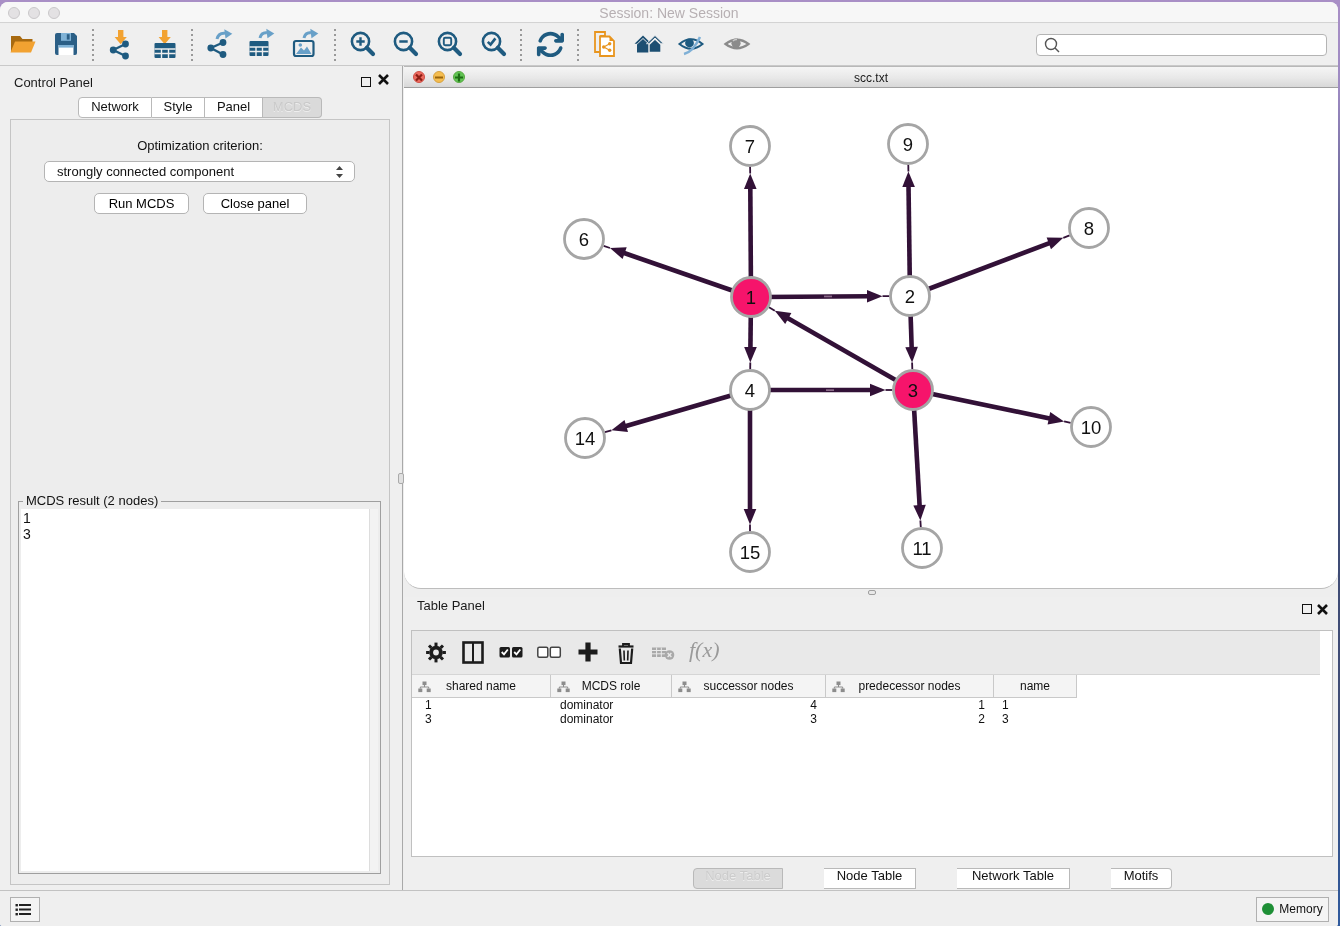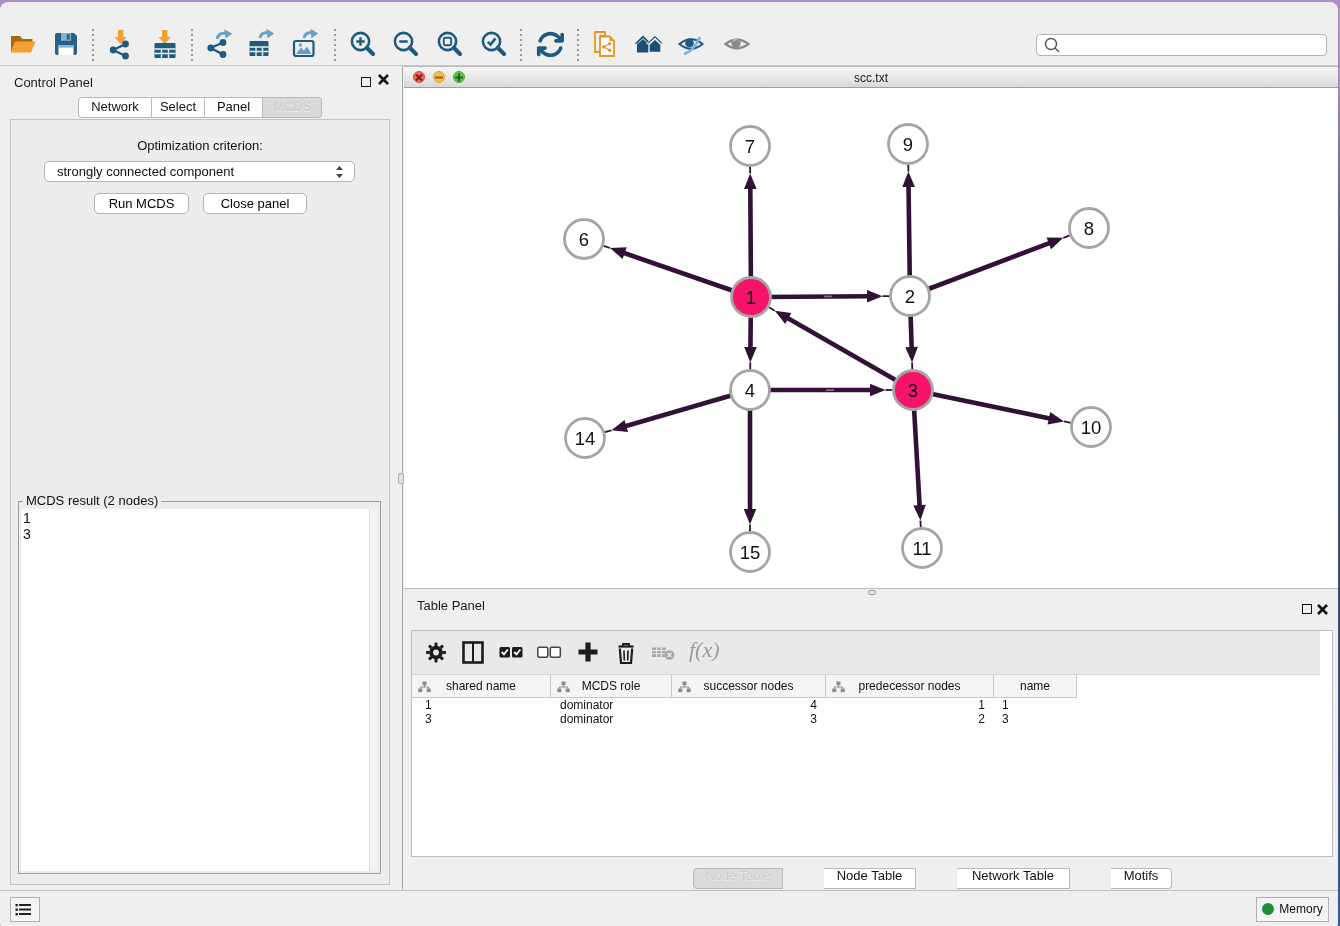--- a/index.html
+++ b/index.html
@@ -55,21 +55,21 @@
 .fieldset { position:absolute; left:7px; right:8px; top:381px; bottom:10px;
   border:1px solid #9f9f9f; }
 .fs-legend { position:absolute; top:-9px; left:4px; background:#ededed;
   padding:0 3px; font-size:13px; color:#111; }
 .fs-text { position:absolute; left:2px; top:7px; right:2px; bottom:2px;
   background:#fff; font-size:14px; color:#111; padding:2px 0 0 2px; line-height:15.5px; }
 .fs-scroll { position:absolute; right:0; top:0; width:9px; bottom:0;
   background:#f3f3f3; border-left:1px solid #ddd; }
 
 .netwin { position:absolute; left:404px; top:64px; width:934px; height:523px;
-  background:#fff; border-bottom:1px solid #bdbdbd; }
+  background:#fff; border-bottom:1px solid #bdbdbd;border-radius:17px; }
 .net-titlebar { position:absolute; left:0; top:0; right:0; height:22px;
   background:linear-gradient(180deg,#f5f5f5 0%,#e8e8e8 55%,#d8d8d8 100%);
   border-top:1px solid #b8b8b8; border-bottom:1px solid #9f9f9f; }
 .net-title { position:absolute; left:0; right:0; top:4px; text-align:center;
   font-size:12px; color:#1a1a1a; }
 .lamp { position:absolute; top:4px; width:12px; height:12px; border-radius:50%; }
 
 .tpanel { position:absolute; left:404px; top:595px; right:0; bottom:36px;
   background:#efefef;padding-left:39px; }
 .tp-title { position:absolute; left:13px; top:1px; font-size:13px; color:#1a1a1a; }
@@ -94,20 +94,26 @@
 .sb-btn { position:absolute; left:10px; top:6px; width:30px; height:25px;
   background:#f4f4f4; border:1px solid #b0b0b0; }
 .mem-btn { position:absolute; right:9px; top:6px; width:73px; height:25px;
   background:#f4f4f4; border:1px solid #b0b0b0; font-size:12px; color:#111;
   line-height:23px; text-align:center; }
 </style>
 </head>
 <body>
 <div class="window">
 
+  <div class="titlebar">
+    <div class="tl" style="left:8px;"></div>
+    <div class="tl" style="left:28px;"></div>
+    <div class="tl" style="left:48px;"></div>
+    <div class="title-text">Session: New Session</div>
+  </div>
 
   <div class="toolbar" id="toolbar">
       <svg width="1340" height="42" style="position:absolute;left:0;top:0;">
         <g transform="translate(8,6)">
 <path d="M3,6 h9 l2.5,3 h10 v4 h-21.5 z" fill="#a86a10"></path>
 <path d="M3,6 v16 h2 l4,-11 h-4 v-3 z" fill="#a86a10"></path>
 <path d="M2.5,22.5 L7,11.5 H27.5 L23,22.5 Z" fill="#f2a231"></path>
         </g>
         <g transform="translate(52,6)">
 <path d="M3,5 a2,2 0 0 1 2,-2 h17 l3,3 v17 a2,2 0 0 1 -2,2 h-18 a2,2 0 0 1 -2,-2 z" fill="#2b5f86"></path>
@@ -236,21 +242,21 @@
   <div class="cpanel">
     <div class="cp-title">Control Panel</div>
     <div class="wbtn-sq" style="left:361px; top:11px;"></div>
     <div style="position:absolute;left:377px;top:7px;width:13px;height:13px;">
         <svg width="13" height="13" style="position:absolute;left:0;top:0;">
           <path d="M2,2 L11,11 M11,2 L2,11" stroke="#111" stroke-width="2.6"></path>
         </svg>
       </div>
     <div class="tabs">
       <div class="tab first" style="width:74px;">Network</div>
-      <div class="tab" style="width:53px;">Select</div>
+      <div class="tab" style="width:53px;">Style</div>
       <div class="tab" style="width:58px;">Panel</div>
       <div class="tab last sel" style="width:59px;">MCDS</div>
     </div>
     <div class="cp-body">
       <div class="opt-label">Optimization criterion:</div>
       <div class="dropdown">strongly connected component
         <svg width="10" height="14" style="position:absolute;right:9px;top:3px;">
           <path d="M1,5 L4.5,1 L8,5 Z" fill="#444"></path>
           <path d="M1,9 L4.5,13 L8,9 Z" fill="#444"></path>
         </svg>

